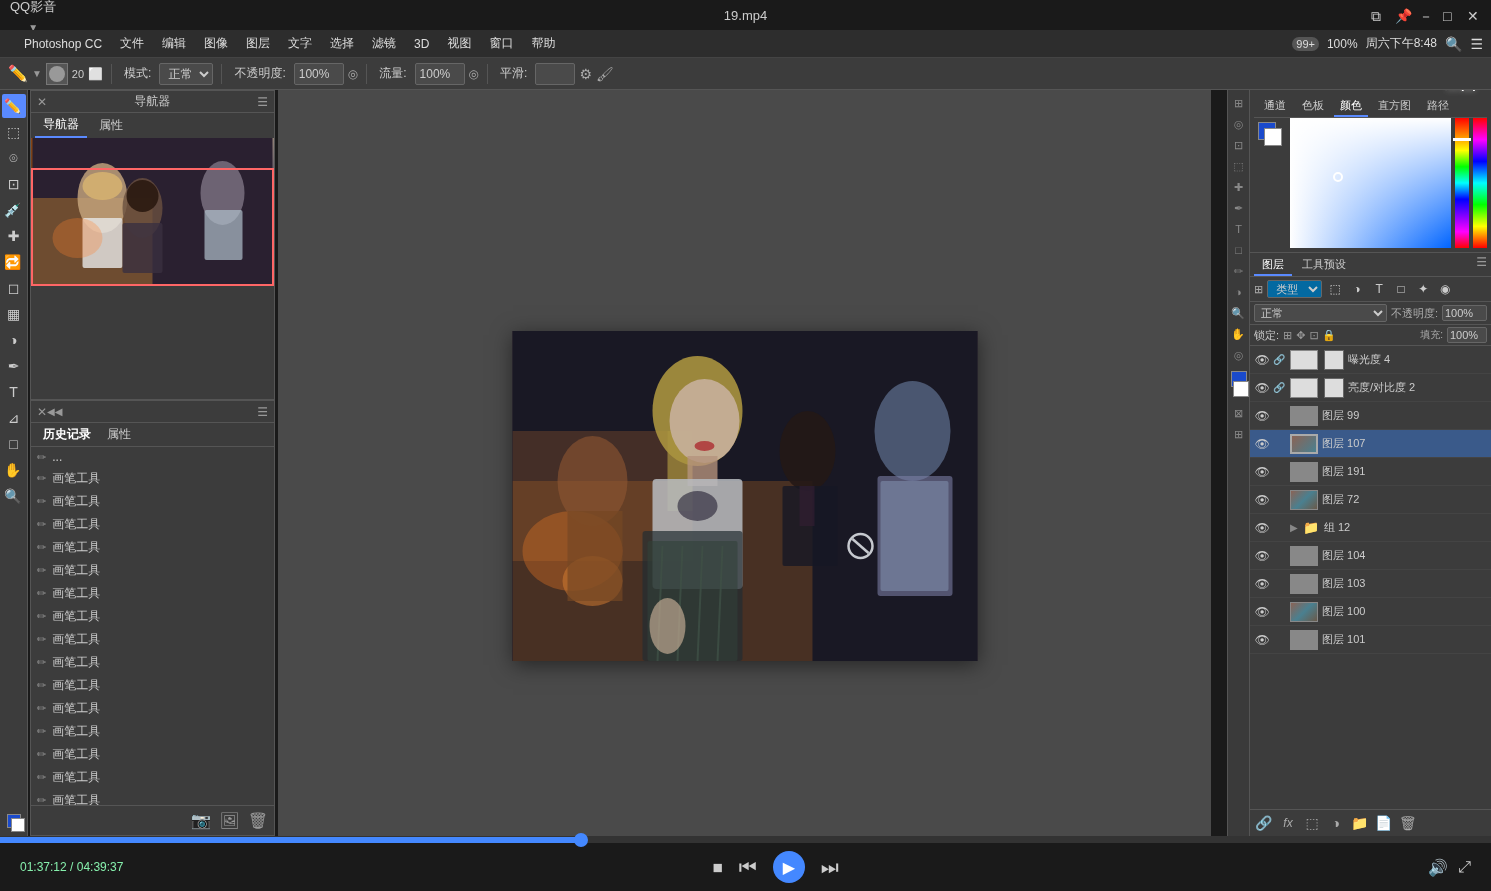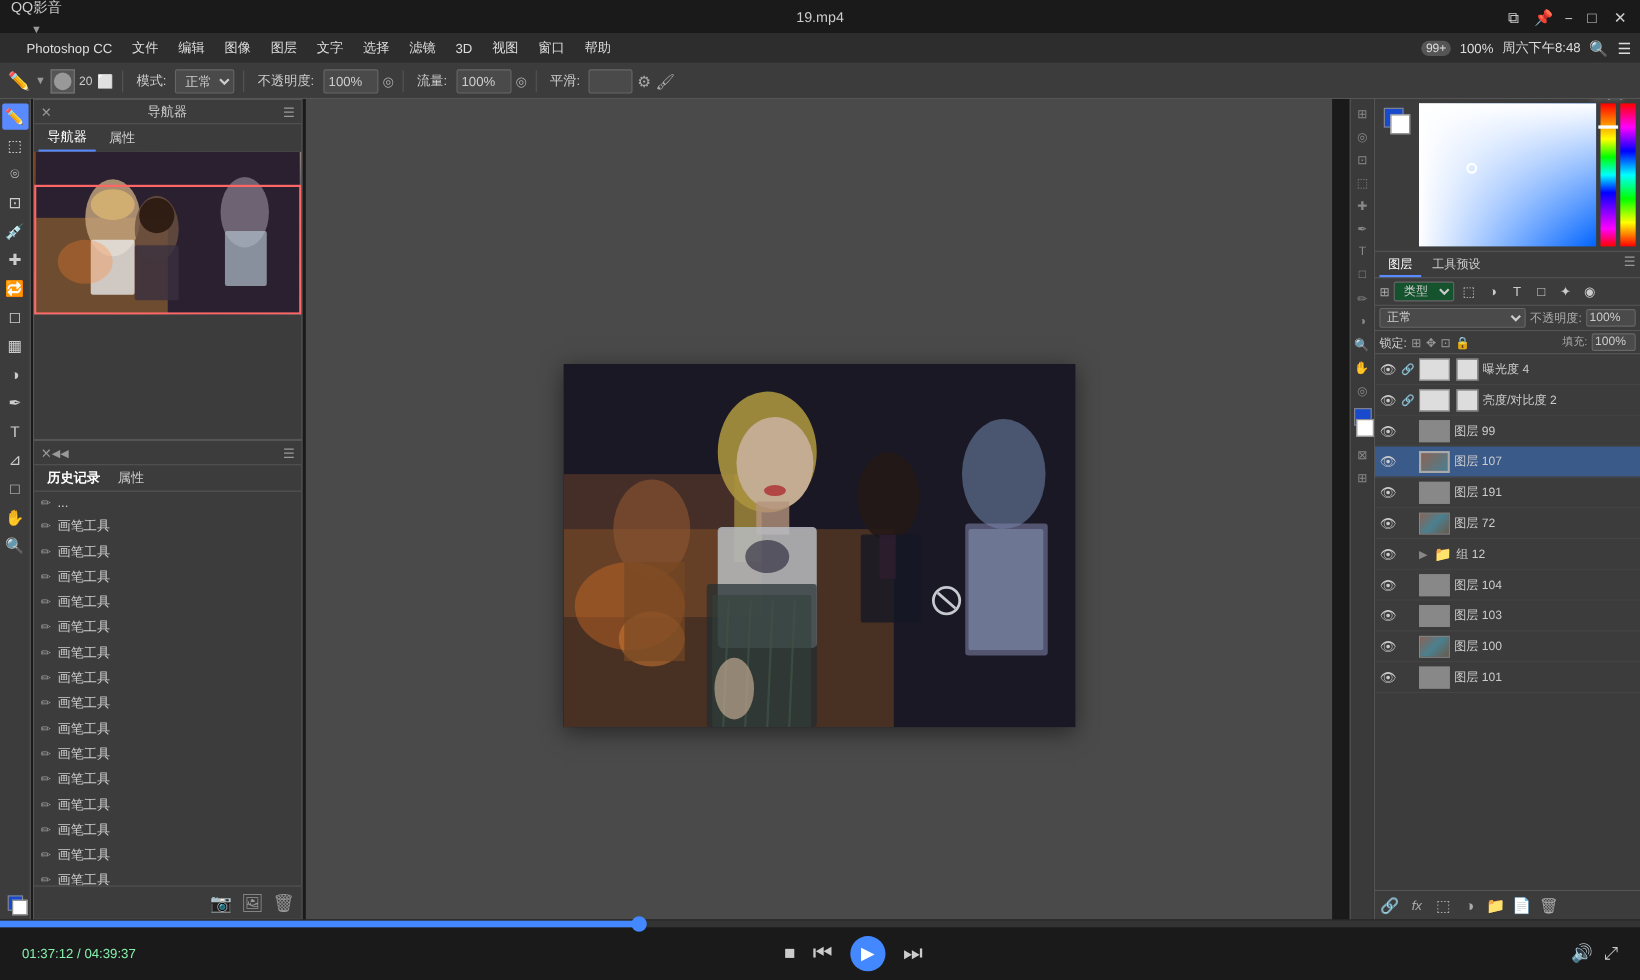--- a/index.html
+++ b/index.html
@@ -333,21 +333,21 @@
     }
     .layers-toolbar {
       display: flex;
       align-items: center;
       padding: 3px 4px;
       gap: 4px;
       border-bottom: 1px solid #555;
       flex-shrink: 0;
     }
     .layers-filter {
-      background: #14532d;
+      background: #0369a1;
       border: 1px solid #666;
       color: #ccc;
       font-size: 11px;
       padding: 1px 4px;
       border-radius: 2px;
       width: 55px;
     }
     .layers-icon-btn {
       width: 18px; height: 18px;
       display: flex; align-items: center; justify-content: center;
@@ -866,20 +866,27 @@
     <div style="font-size:15px;font-weight:bold;color:white;text-align:center;line-height:1.2;text-shadow:0 0 6px rgba(255,255,255,0.4);">
       <span style="font-size:20px;">≋</span>
       <br>
       <span>涂鸦</span>
       <br>
       <span>王国</span>
     </div>
   </div>
 
   <div id="color-picker">
+    <div class="color-panel-tabs">
+      <span class="color-tab">通道</span>
+      <span class="color-tab">色板</span>
+      <span class="color-tab active">颜色</span>
+      <span class="color-tab">直方图</span>
+      <span class="color-tab">路径</span>
+    </div>
     <div class="color-picker-main">
       <div style="position:relative;width:24px;height:24px;margin:4px;">
         <div style="position:absolute;top:0;left:0;width:18px;height:18px;background:#1a4acc;border:1px solid #888;cursor:pointer;"></div>
         <div style="position:absolute;top:6px;left:6px;width:18px;height:18px;background:#ffffff;border:1px solid #888;cursor:pointer;"></div>
       </div>
       <div class="color-gradient" style="flex:1;min-width:120px;background:linear-gradient(to bottom,rgba(255,255,255,1),rgba(255,255,255,0)),linear-gradient(to right,rgba(255,255,255,1),rgba(0,100,255,1));">
         <div class="color-cursor"></div>
       </div>
       <div class="color-hue-bar">
         <div class="hue-thumb"></div>

